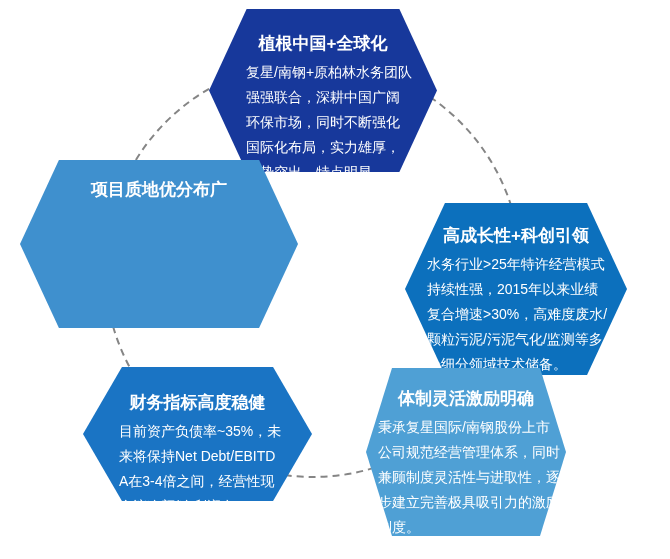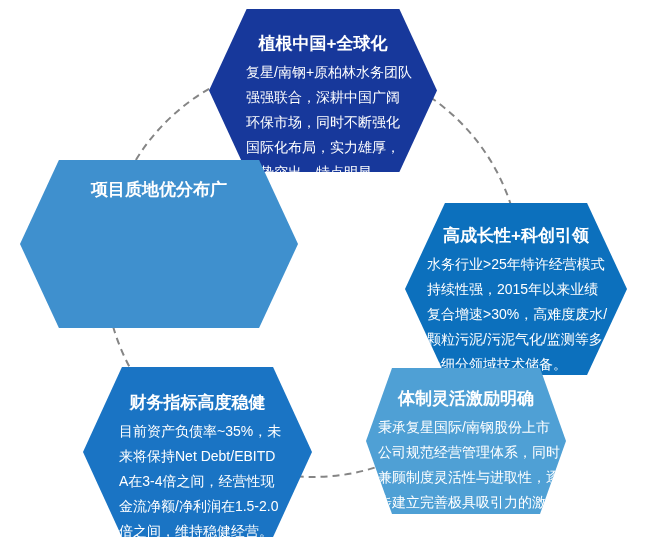--- a/index.html
+++ b/index.html
@@ -61,28 +61,28 @@
   
   .hex-right-upper {
     left: 405px; top: 159px; width: 222px; height: 172px;
     clip-path: polygon(18% 0, 82% 0, 100% 50%, 82% 100%, 18% 100%, 0 50%);
     margin-top: 44px;
   }
   .hex-right-upper .title { margin-top: 21px; }
   .hex-right-upper .body { padding: 0 18px 0 22px; }
   
   .hex-left-lower {
-    left: 83px; top: 367px; width: 229px; height: 170px;
+    left: 83px; top: 367px; width: 229px; height: 134px;
     clip-path: polygon(17% 0, 83% 0, 100% 50%, 83% 100%, 17% 100%, 0 50%);
   }
   .hex-left-lower .title { margin-top: 24px; }
   .hex-left-lower .body { padding: 0 28px 0 36px; }
   
   .hex-right-lower {
-    left: 366px; top: 368px; width: 200px; height: 146px;
+    left: 366px; top: 368px; width: 200px; height: 168px;
     clip-path: polygon(13% 0, 87% 0, 100% 50%, 87% 100%, 13% 100%, 0 50%);
   }
   .hex-right-lower .title { margin-top: 19px; }
   .hex-right-lower .body { padding: 0 5px 0 12px; }
 </style>
 </head>
 <body>
 
 <div class="canvas">
 

